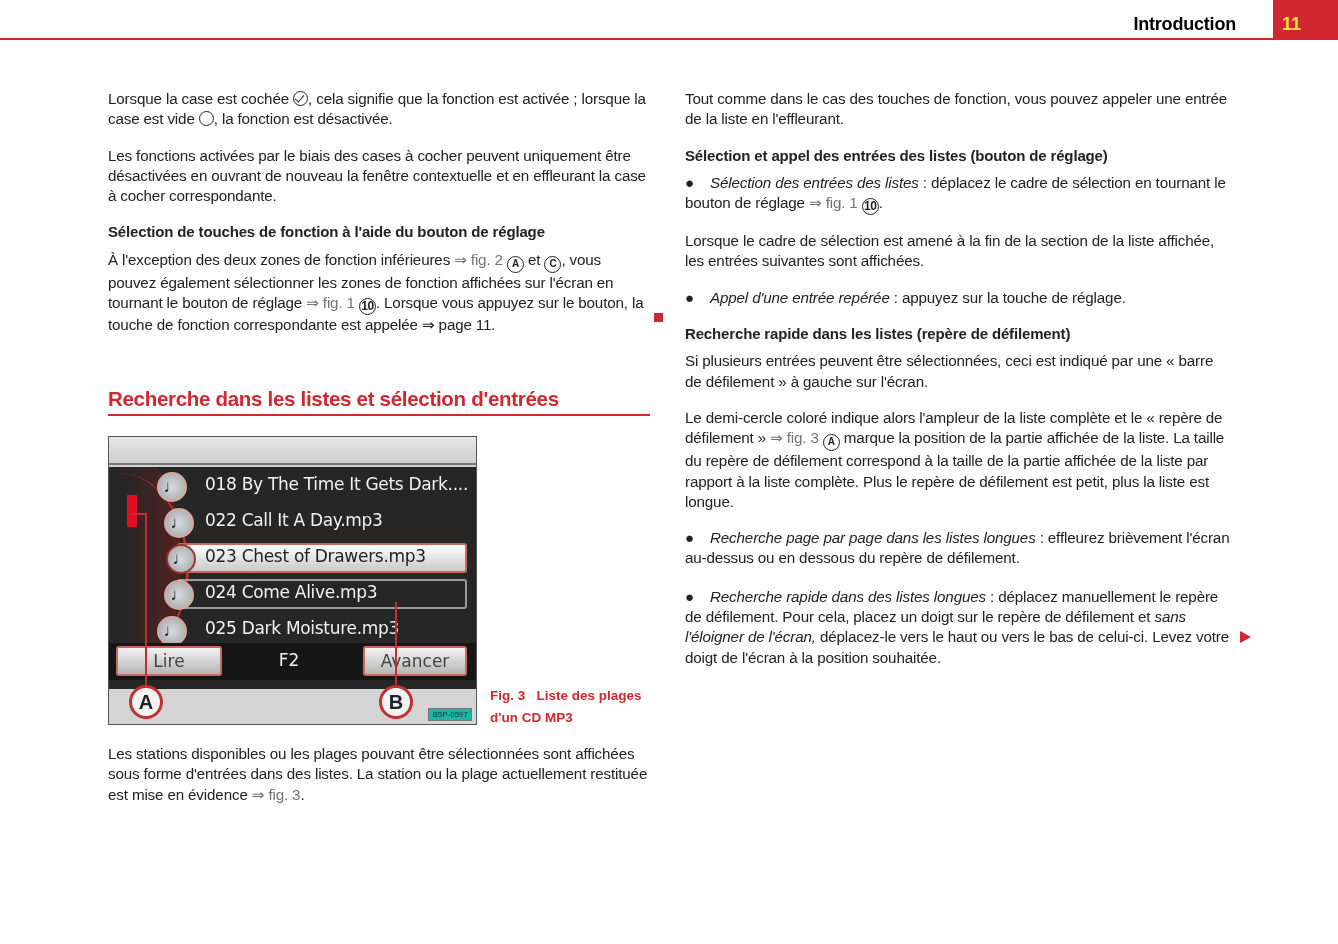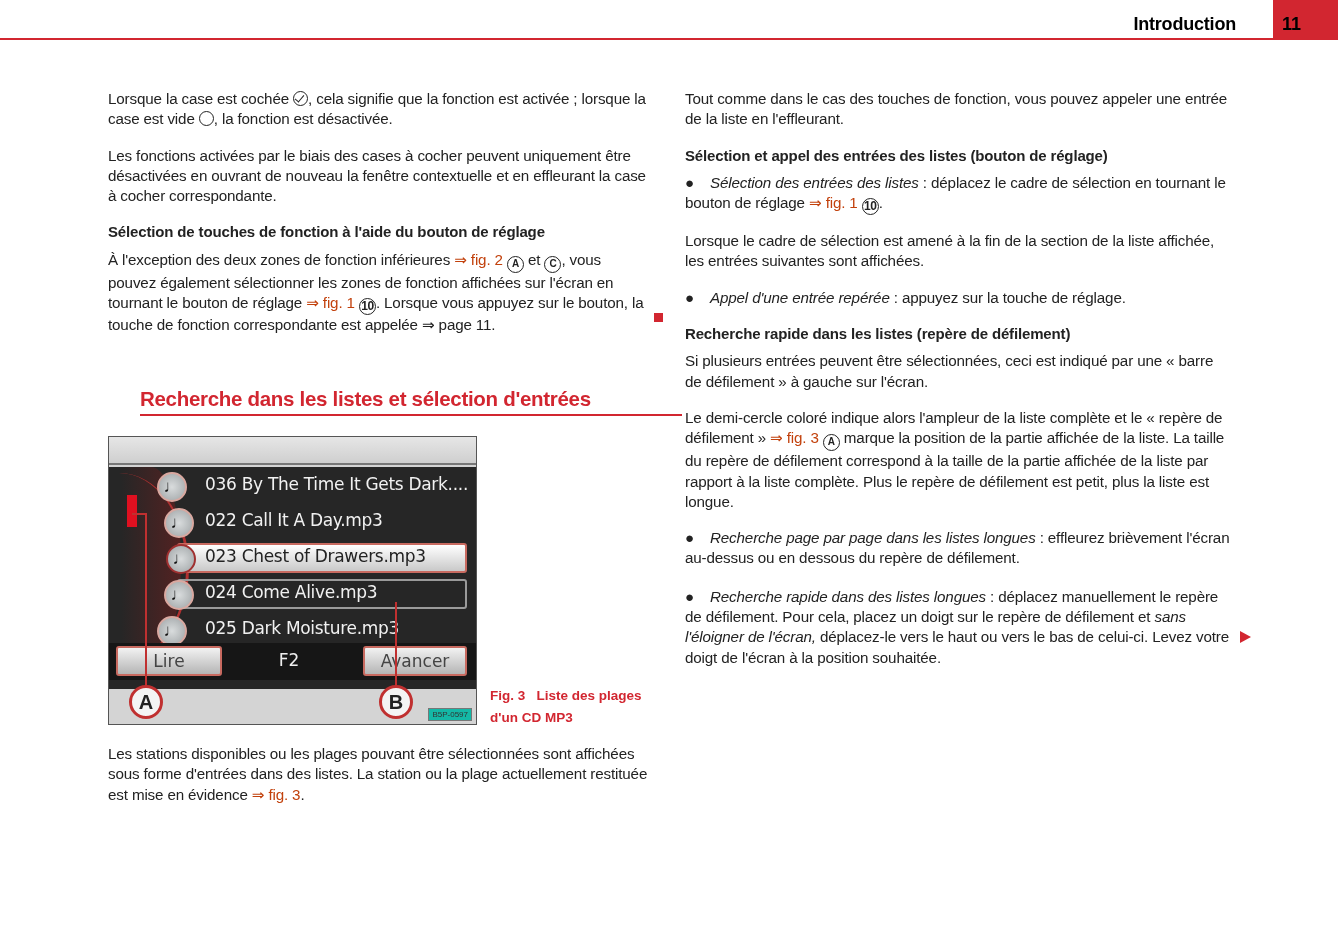--- a/index.html
+++ b/index.html
@@ -3,38 +3,38 @@
 <meta charset="utf-8">
 <style>
   * { box-sizing: border-box; margin: 0; padding: 0; }
   html, body { width: 1338px; height: 944px; background: #ffffff; overflow: hidden; }
   body { position: relative; font-family: "Liberation Sans", "DejaVu Sans", sans-serif; color: #222222; }
 
   
   .header-line { position: absolute; left: 0; top: 38px; width: 1338px; height: 2px; background: #d22630; }
   .header-title { position: absolute; right: 102px; top: 14px; font-size: 18px; font-weight: bold; color: #000000; letter-spacing: -0.2px; }
   .page-tab { position: absolute; left: 1273px; top: 0; width: 65px; height: 40px; background: #d22630; }
-  .page-num { position: absolute; left: 9px; top: 14px; font-size: 18px; font-weight: bold; color: #000000; }
+  .page-num { position: absolute; left: 9px; top: 14px; font-size: 18px; font-weight: bold; color: #fde047; }
 
   .col { position: absolute; font-size: 15.2px; line-height: 20.3px; letter-spacing: -0.15px; }
   .col-left { left: 108px; top: 89px; width: 545px; }
   .col-right { left: 685px; top: 89px; width: 545px; }
   .p { margin-bottom: 16px; }
   .h3 { font-weight: bold; margin-bottom: 7px; font-size: 15px; }
-  .red { color: #c2410c; }
+  .red { color: #737373; }
   .em { font-style: italic; }
   .bullet { display: inline-block; width: 25px; }
   .circ { display: inline-block; width: 17px; height: 17px; border: 1.4px solid #222; border-radius: 50%; font-size: 10px; font-weight: bold; line-height: 14px; text-align: center; vertical-align: -2px; }
   .circ.small { font-size: 12px; letter-spacing: -0.5px; }
   .sym { display: inline-block; width: 15px; height: 15px; border: 1.4px solid #222; border-radius: 50%; vertical-align: -2px; position: relative; }
   .sym.check::after { content: ""; position: absolute; left: 3px; top: 1px; width: 4px; height: 8px; border-right: 1.6px solid #222; border-bottom: 1.6px solid #222; transform: rotate(40deg); }
   .end-square { position: absolute; left: 654px; top: 313px; width: 9px; height: 9px; background: #d22630; }
   .end-arrow { position: absolute; left: 1240px; top: 631px; width: 0; height: 0; border-left: 11px solid #d22630; border-top: 6px solid transparent; border-bottom: 6px solid transparent; }
 
-  .section-title { position: absolute; left: 108px; top: 387px; width: 542px; font-size: 20.5px; font-weight: bold; color: #d22630; letter-spacing: -0.3px; padding-bottom: 3px; border-bottom: 2px solid #d22630; margin-left: 32px; }
+  .section-title { position: absolute; left: 108px; top: 387px; width: 542px; font-size: 20.5px; font-weight: bold; color: #d22630; letter-spacing: -0.3px; padding-bottom: 3px; border-bottom: 2px solid #d22630; }
 
   
   .figure { position: absolute; left: 108px; top: 436px; width: 369px; height: 289px; background: #d4d4d4; border: 1px solid #555; overflow: hidden; }
   .fig-top { position: absolute; left: 0; top: 0; width: 367px; height: 28px; background: linear-gradient(#e6e6e6, #cfcfcf); border-bottom: 2px solid #777; }
   .fig-screen { position: absolute; left: 0; top: 30px; width: 367px; height: 222px; background: #262626; }
   .arc { position: absolute; left: -60px; top: 6px; width: 140px; height: 190px; border-radius: 50%; border: 3px solid #b03030; border-left: none; border-top: none; border-bottom: none; }
   .arc2 { position: absolute; left: 12px; top: 0; width: 60px; height: 190px; background: linear-gradient(90deg, rgba(0,0,0,0) 0%, rgba(120,30,30,0.55) 100%); border-radius: 0 60% 60% 0; }
   .scroll-mark { position: absolute; left: 18px; top: 28px; width: 10px; height: 32px; background: #e01020; }
   .track { position: absolute; height: 30px; left: 0; }
   .track .note { position: absolute; top: 1px; width: 30px; height: 30px; border-radius: 50%; background: radial-gradient(#d9dcdd, #9ea3a5); border: 2.5px solid #d9a8a0; color: #111; font-size: 17px; text-align: center; line-height: 25px; }
@@ -78,21 +78,21 @@
 
 <div class="figure">
   <div class="fig-top"></div>
   <div class="fig-screen">
     <div class="arc2"></div>
     <div class="arc"></div>
     <div class="scroll-mark"></div>
 
     <div class="track" style="top:4px;">
       <span class="note" style="left:48px;">♩</span>
-      <span class="name" style="left:96px;">036 By The Time It Gets Dark....</span>
+      <span class="name" style="left:96px;">018 By The Time It Gets Dark....</span>
     </div>
     <div class="track" style="top:40px;">
       <span class="note" style="left:55px;">♩</span>
       <span class="name" style="left:96px;">022 Call It A Day.mp3</span>
     </div>
     <div class="track sel" style="top:76px;">
       <span class="bar" style="left:68px; width:290px;"></span>
       <span class="note" style="left:57px; border-color:#a03030;">♩</span>
       <span class="name" style="left:96px;">023 Chest of Drawers.mp3</span>
     </div>

